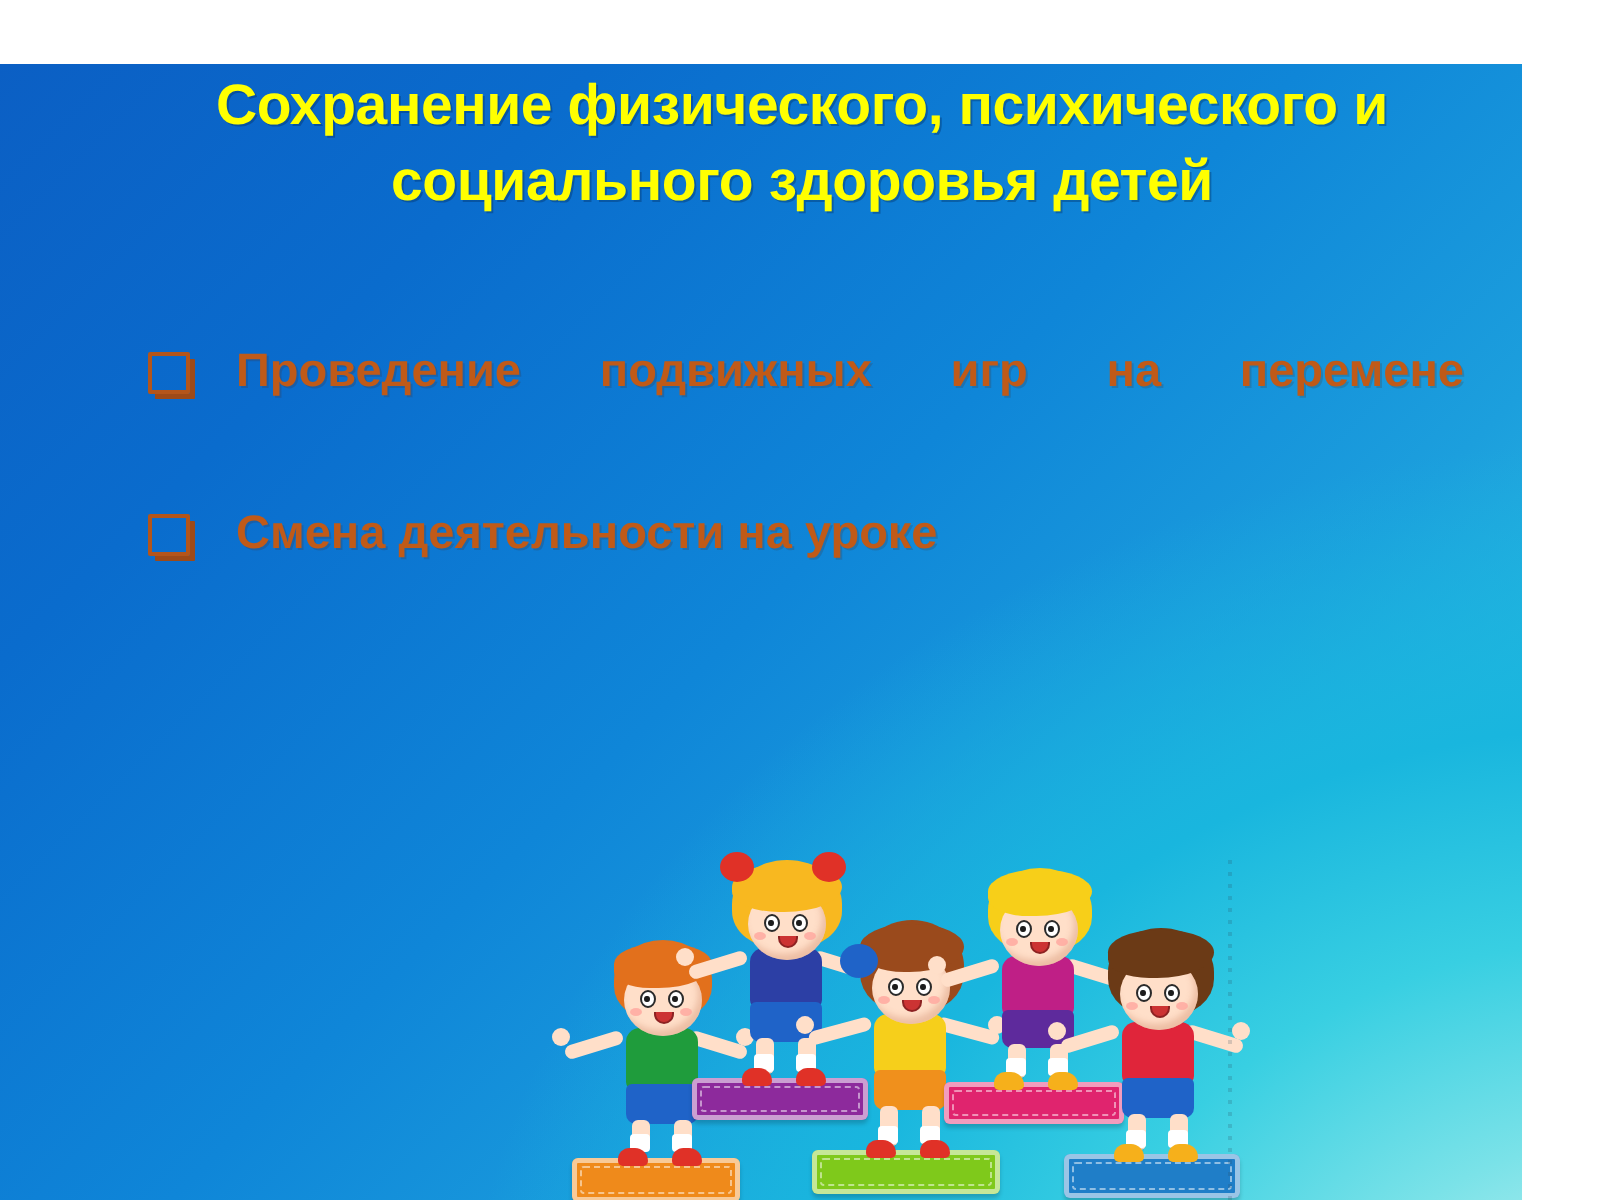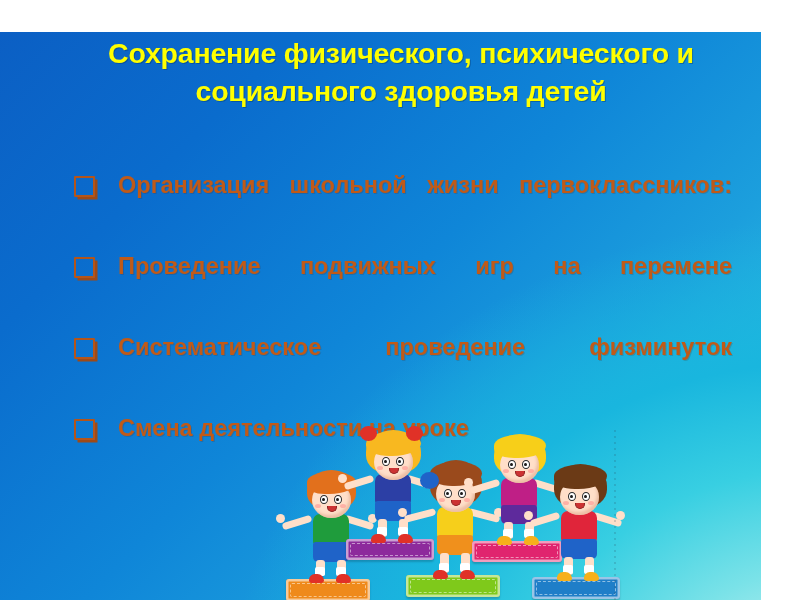--- a/index.html
+++ b/index.html
@@ -101,35 +101,27 @@
 </style>
 </head>
 <body>
 
 <div id="slide">
 
   <div class="title">Сохранение физического, психического и социального здоровья детей</div>
 
   <div class="list">
 
-    <div class="item">
-      <span class="bul"></span>
-      <span class="txt">Организация школьной жизни первоклассников:</span>
-    </div>
 
 
     <div class="item">
       <span class="bul"></span>
       <span class="txt">Проведение подвижных игр на перемене</span>
     </div>
 
-    <div class="item">
-      <span class="bul"></span>
-      <span class="txt">Систематическое проведение физминуток</span>
-    </div>
 
     <div class="item nojust">
       <span class="bul"></span>
       <span class="txt">Смена деятельности на уроке</span>
     </div>
 
   </div>
 
   <div class="kids">
 

